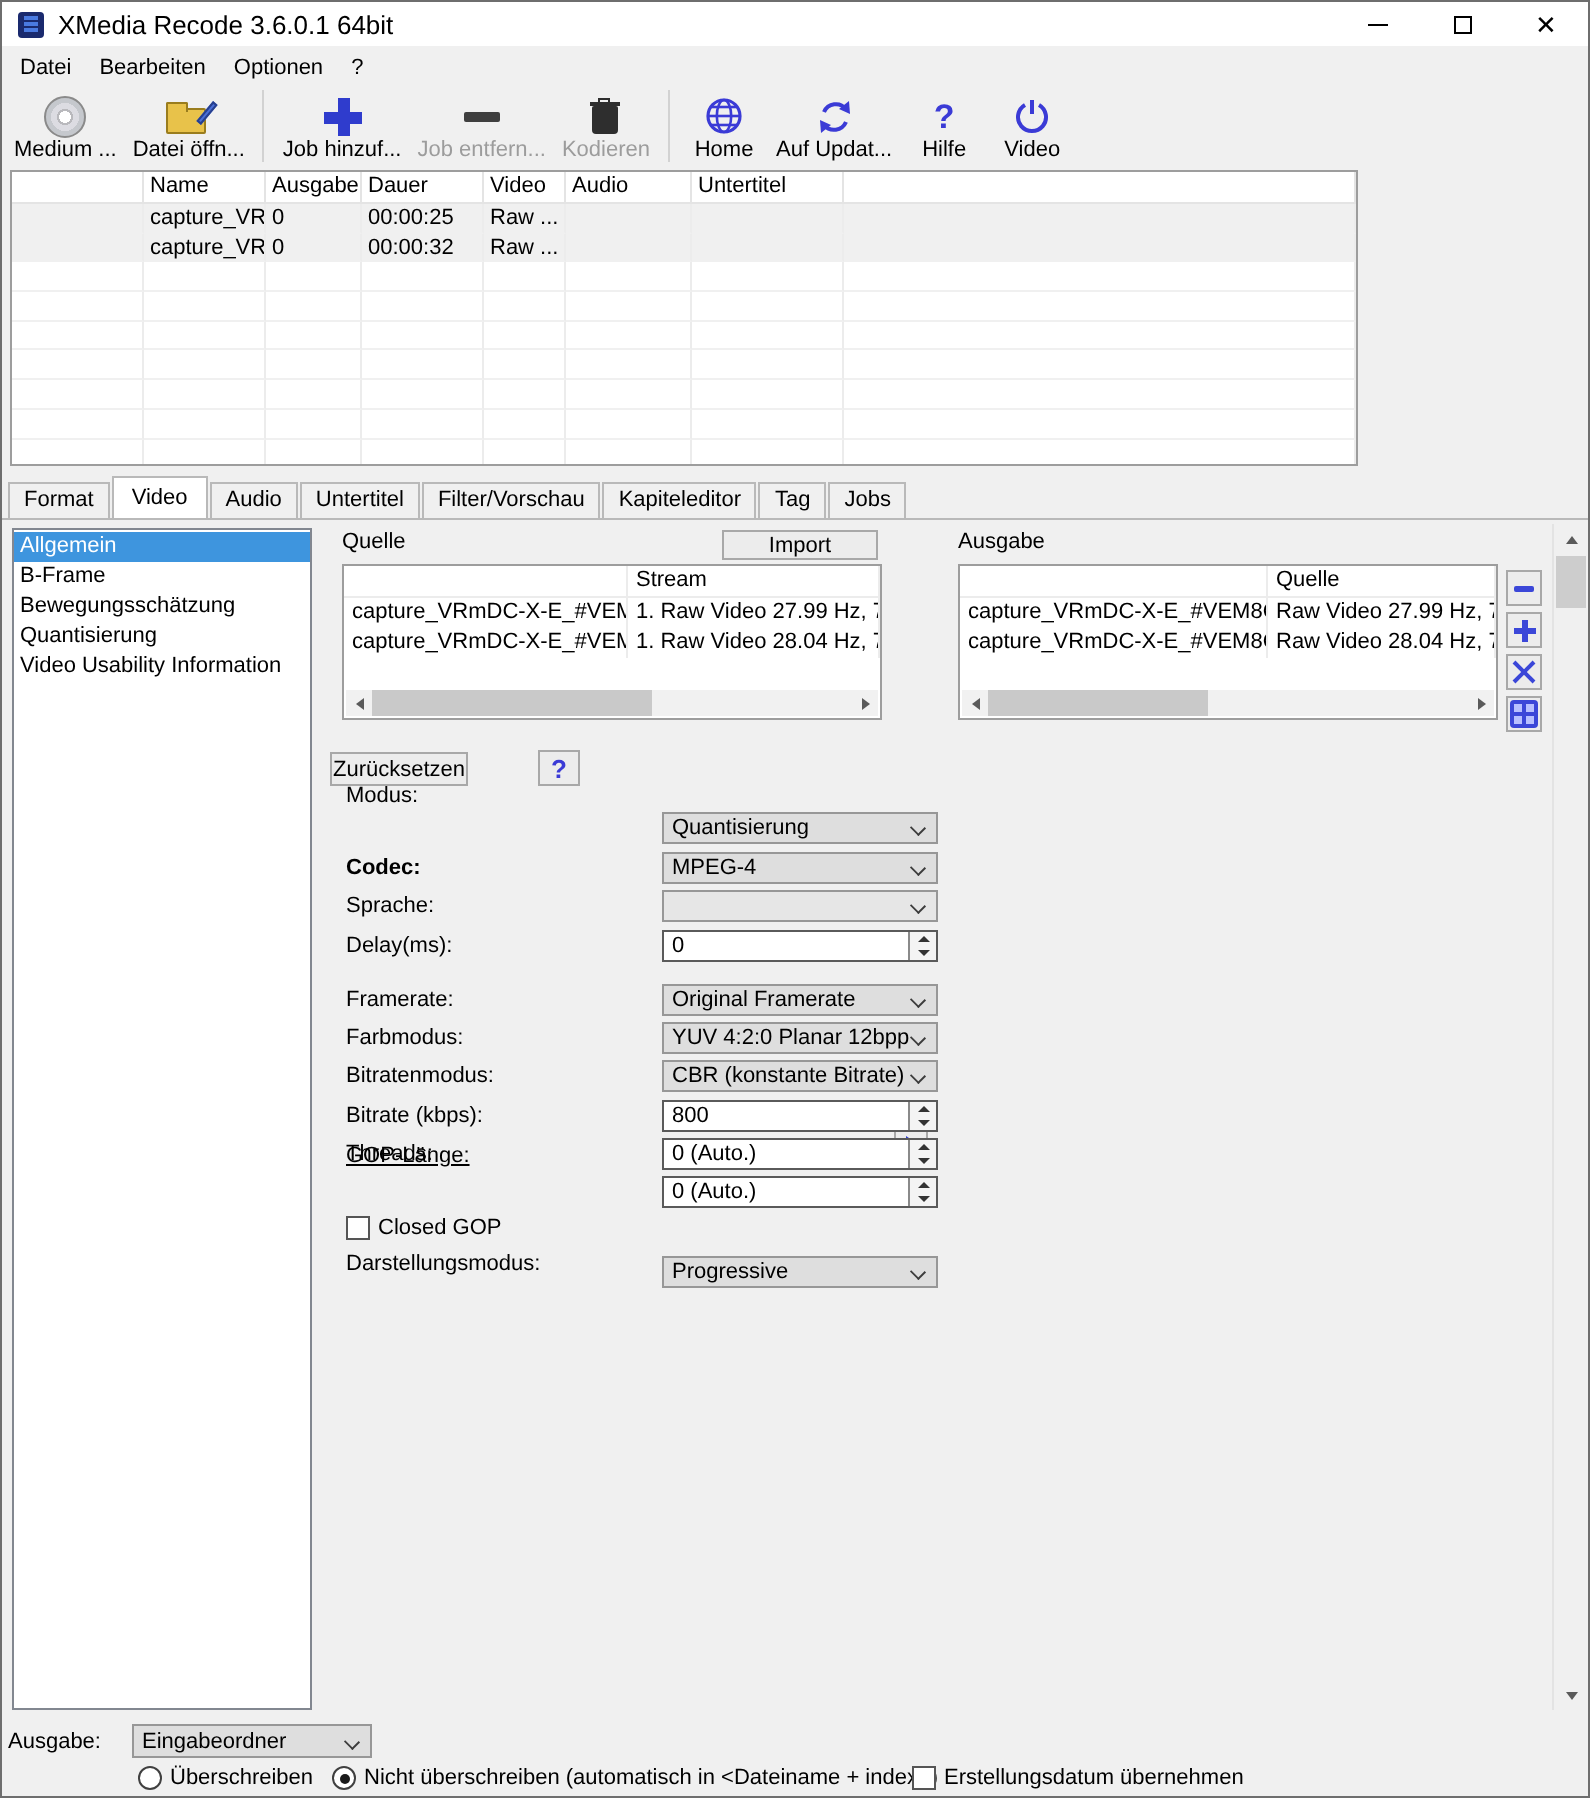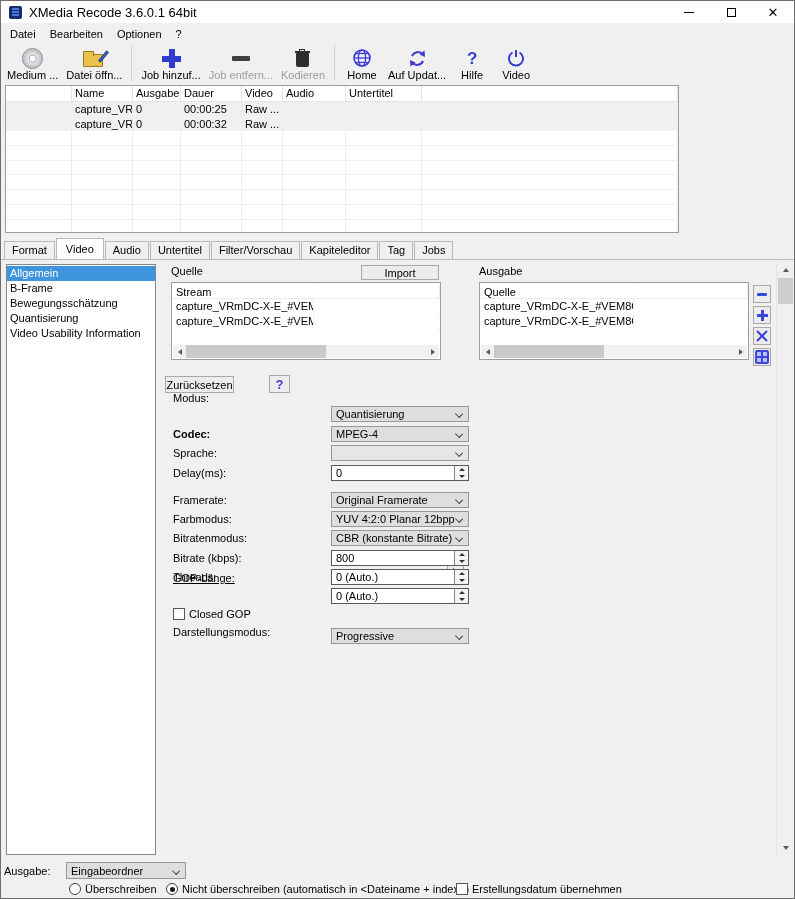--- a/index.html
+++ b/index.html
@@ -63,21 +63,21 @@
 
   
   .sidebar { position:absolute; left:5px; top:4px; width:150px; height:591px; background:#fff; border:1px solid #828790; padding-top:1px; }
   .side-item { height:15px; line-height:15px; padding-left:3px; white-space:nowrap; overflow:hidden; }
   .side-item.selected { background:#3e95de; color:#fff; }
 
   
   .sec-label { position:absolute; }
   .btn { background:#ececec; border:1px solid #a8a8a8; display:flex; align-items:center; justify-content:center; font-size:11px; }
   .stream-table { position:absolute; background:#fff; border:1px solid #9d9d9d; width:270px; height:78px; overflow:hidden; }
-  .st-row { display:flex; height:15px; white-space:nowrap;flex-direction:column; }
+  .st-row { display:flex; height:15px; white-space:nowrap; }
   .st-row.header { height:16px; border-bottom:1px solid #ececec; }
   .st-cell { padding:1px 4px; overflow:hidden; white-space:nowrap; flex:none; border-right:1px solid #ececec; }
   .hscroll { position:absolute; left:1px; right:1px; bottom:1px; height:13px; background:#f1f1f1; display:flex; align-items:center; }
   .hs-arrow { width:13px; height:13px; display:flex; align-items:center; justify-content:center; flex:none; }
   .tri-l { width:0;height:0;border-top:3.5px solid transparent;border-bottom:3.5px solid transparent;border-right:4px solid #5a5a5a; }
   .tri-r { width:0;height:0;border-top:3.5px solid transparent;border-bottom:3.5px solid transparent;border-left:4px solid #5a5a5a; }
   .hs-thumb { height:13px; background:#c9c9c9; }
 
   .arrow-btn { position:absolute; left:446px; top:302px; width:17px; height:20px; }
   .tri-blue { width:0;height:0;border-top:4px solid transparent;border-bottom:4px solid transparent;border-left:6px solid #2f3ccd; }

